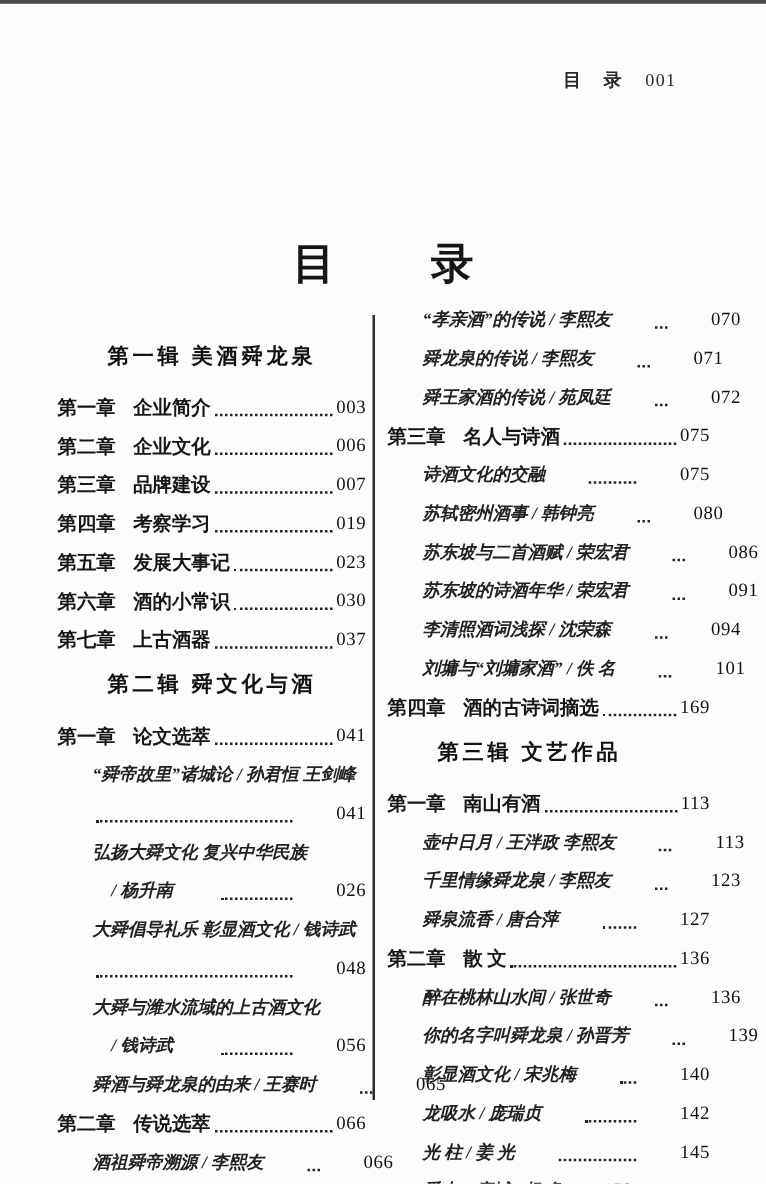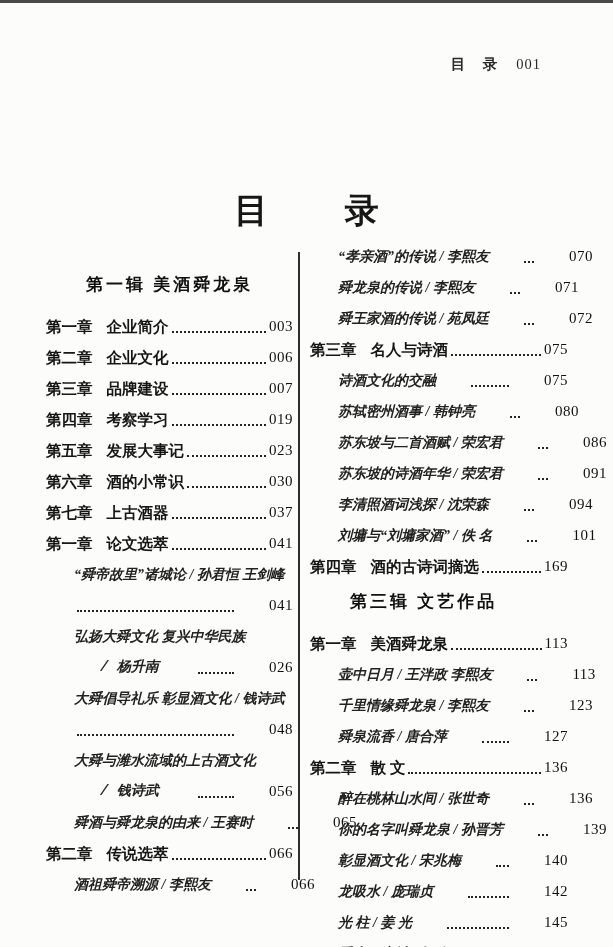--- a/index.html
+++ b/index.html
@@ -43,21 +43,21 @@
   .toc-row.chapter{font-weight:700;color:#161616;font-size:15.5px;}
   .chap-label{margin-right:14px;white-space:nowrap;}
   .chap-title{white-space:nowrap;}
   .toc-row.article{
     margin-left:28px;font-size:14px;font-style:italic;color:#222;
     font-weight:600;
     gap:32px;
   }
   .toc-row.wrap1{margin-bottom:10px;}
   .toc-row.wrap2{margin-bottom:10px;}
-  .toc-row.wrap2 .prefix{margin-left:26px;margin-right:4px;white-space:nowrap;font-family:Liberation Mono, monospace;}
+  .toc-row.wrap2 .prefix{margin-left:15px;margin-right:4px;white-space:nowrap;}
   .leader{
     flex:1 1 auto;min-width:10px;
     border-bottom:2px dotted #242424;
     margin:0 3px;transform:translateY(-4px);
   }
   .pagenum{
     font-family:"Liberation Serif","DejaVu Serif",serif;
     font-style:normal;font-weight:400;font-size:15px;color:#111;
     white-space:nowrap;letter-spacing:0.5px;
   }
@@ -114,20 +114,21 @@
       <span class="chap-title">酒的小常识</span>
       <span class="leader"></span>
       <span class="pagenum">030</span>
     </div>
     <div class="toc-row chapter">
       <span class="chap-label">第七章</span>
       <span class="chap-title">上古酒器</span>
       <span class="leader"></span>
       <span class="pagenum">037</span>
     </div>
+    <div class="toc-section">第二辑  舜文化与酒</div>
     <div class="toc-row chapter">
       <span class="chap-label">第一章</span>
       <span class="chap-title">论文选萃</span>
       <span class="leader"></span>
       <span class="pagenum">041</span>
     </div>
     <div class="toc-row article wrap1">
       <span class="art-title">“舜帝故里”诸城论 / 孙君恒 王剑峰</span>
     </div>
     <div class="toc-row article wrap2">
@@ -228,21 +229,21 @@
     </div>
     <div class="toc-row chapter">
       <span class="chap-label">第四章</span>
       <span class="chap-title">酒的古诗词摘选</span>
       <span class="leader"></span>
       <span class="pagenum">169</span>
     </div>
     <div class="toc-section">第三辑  文艺作品</div>
     <div class="toc-row chapter">
       <span class="chap-label">第一章</span>
-      <span class="chap-title">美酒舜龙泉</span>
+      <span class="chap-title">南山有酒</span>
       <span class="leader"></span>
       <span class="pagenum">113</span>
     </div>
     <div class="toc-row article">
       <span class="art-title">壶中日月 / 王泮政  李熙友</span>
       <span class="leader"></span>
       <span class="pagenum">113</span>
     </div>
     <div class="toc-row article">
       <span class="art-title">千里情缘舜龙泉 / 李熙友</span>

